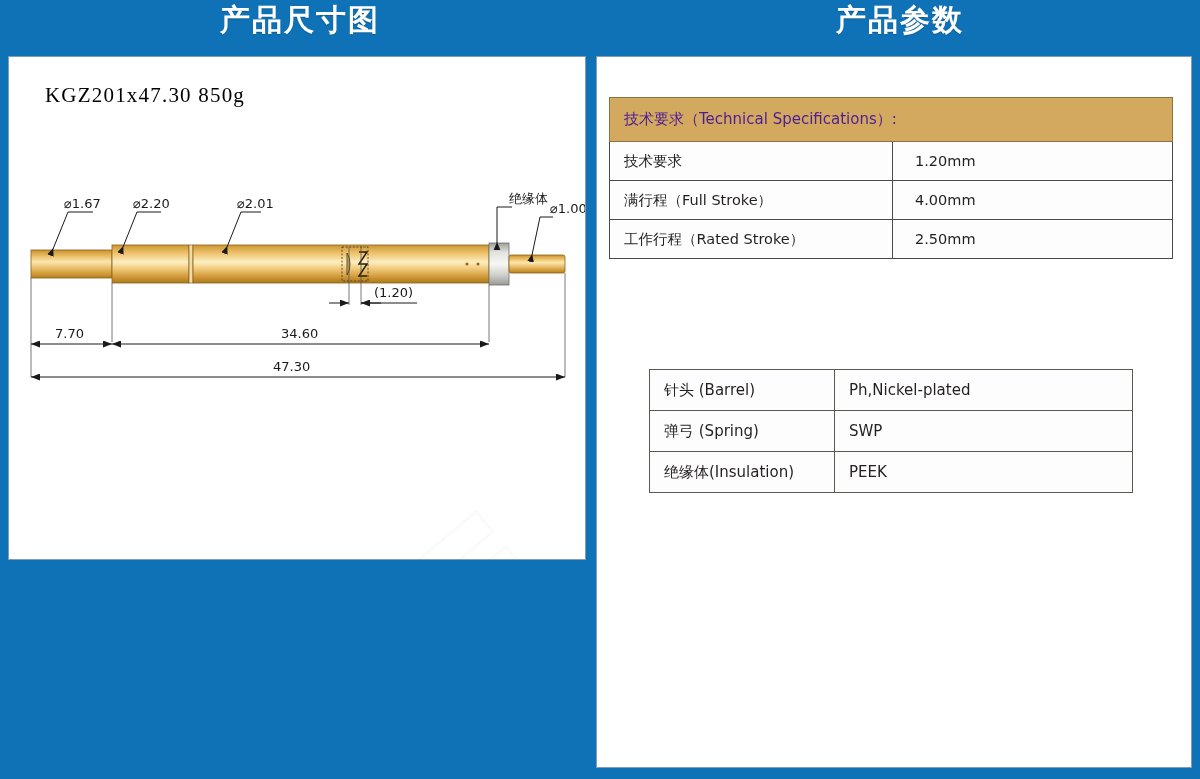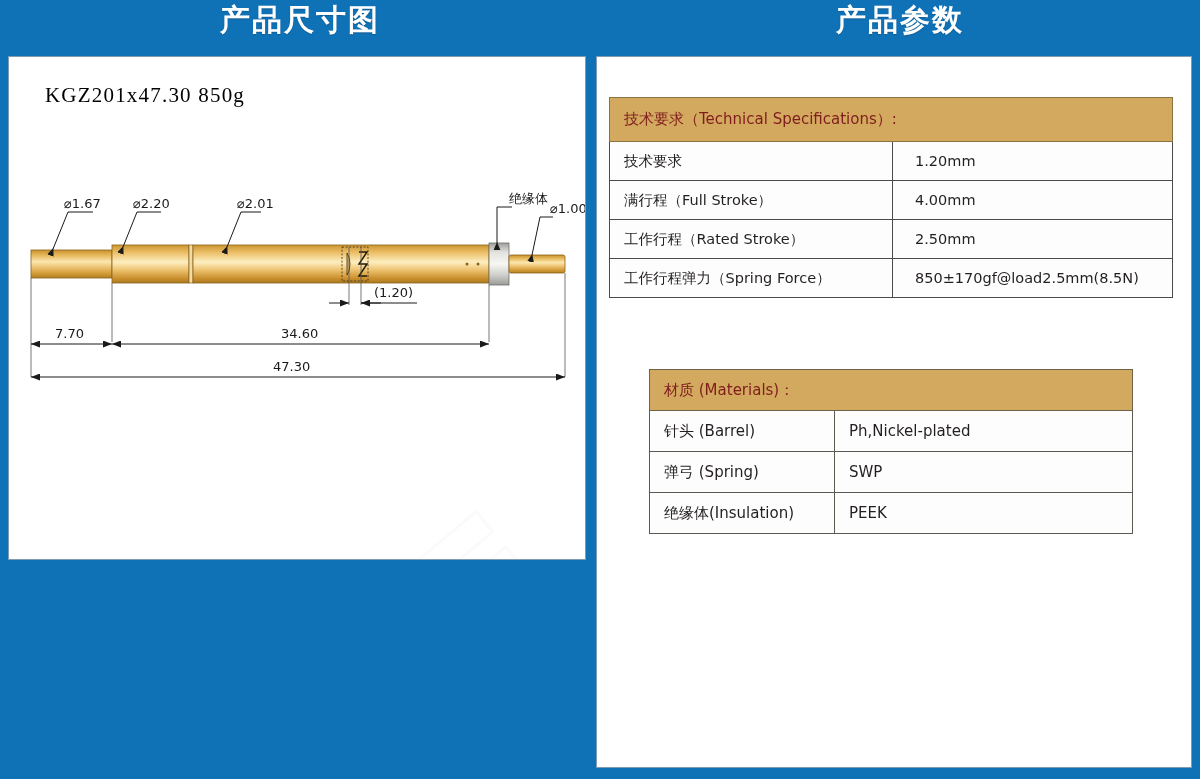--- a/index.html
+++ b/index.html
@@ -83,21 +83,21 @@
     vertical-align: middle;
     font-family: "DejaVu Sans", sans-serif;
     font-size: 14.5px;
     white-space: nowrap;
   }
   .spec-table .thead-cell {
     background: #d3a85f;
     border: 1px solid #8a7340;
     font-size: 15px;
     height: 44px;
-    color: #7f1d1d;
+    color: #4c1d95;
   }
   #table-materials td { border: 1px solid #5a5a52; }
   #table-materials .thead-cell {
     background: #d3a85f;
     border: 1px solid #6e6247;
   }
   #table-specs  .col-label { width: 283px; }
   #table-materials .col-label { width: 185px; }
   #table-materials .col-value { }
   #table-specs .col-value { padding-left: 22px; margin-top: 31px; }
@@ -246,32 +246,25 @@
         <td class="col-value">1.20mm</td>
       </tr>
       <tr>
         <td class="col-label">满行程（Full Stroke）</td>
         <td class="col-value">4.00mm</td>
       </tr>
       <tr>
         <td class="col-label">工作行程（Rated Stroke）</td>
         <td class="col-value">2.50mm</td>
       </tr>
-      <tr>
-        <td class="col-label">工作行程弹力（Spring Force）</td>
-        <td class="col-value">850±170gf@load2.5mm(8.5N)</td>
-      </tr>
     </tbody>
   </table>
 
   <table class="spec-table" id="table-materials">
     <tbody>
-      <tr>
-        <td class="thead-cell" colspan="2">材质 (Materials)：</td>
-      </tr>
       <tr>
         <td class="col-label">针头 (Barrel)</td>
         <td class="col-value">Ph,Nickel-plated</td>
       </tr>
       <tr>
         <td class="col-label">弹弓 (Spring)</td>
         <td class="col-value">SWP</td>
       </tr>
       <tr>
         <td class="col-label">绝缘体(Insulation)</td>

